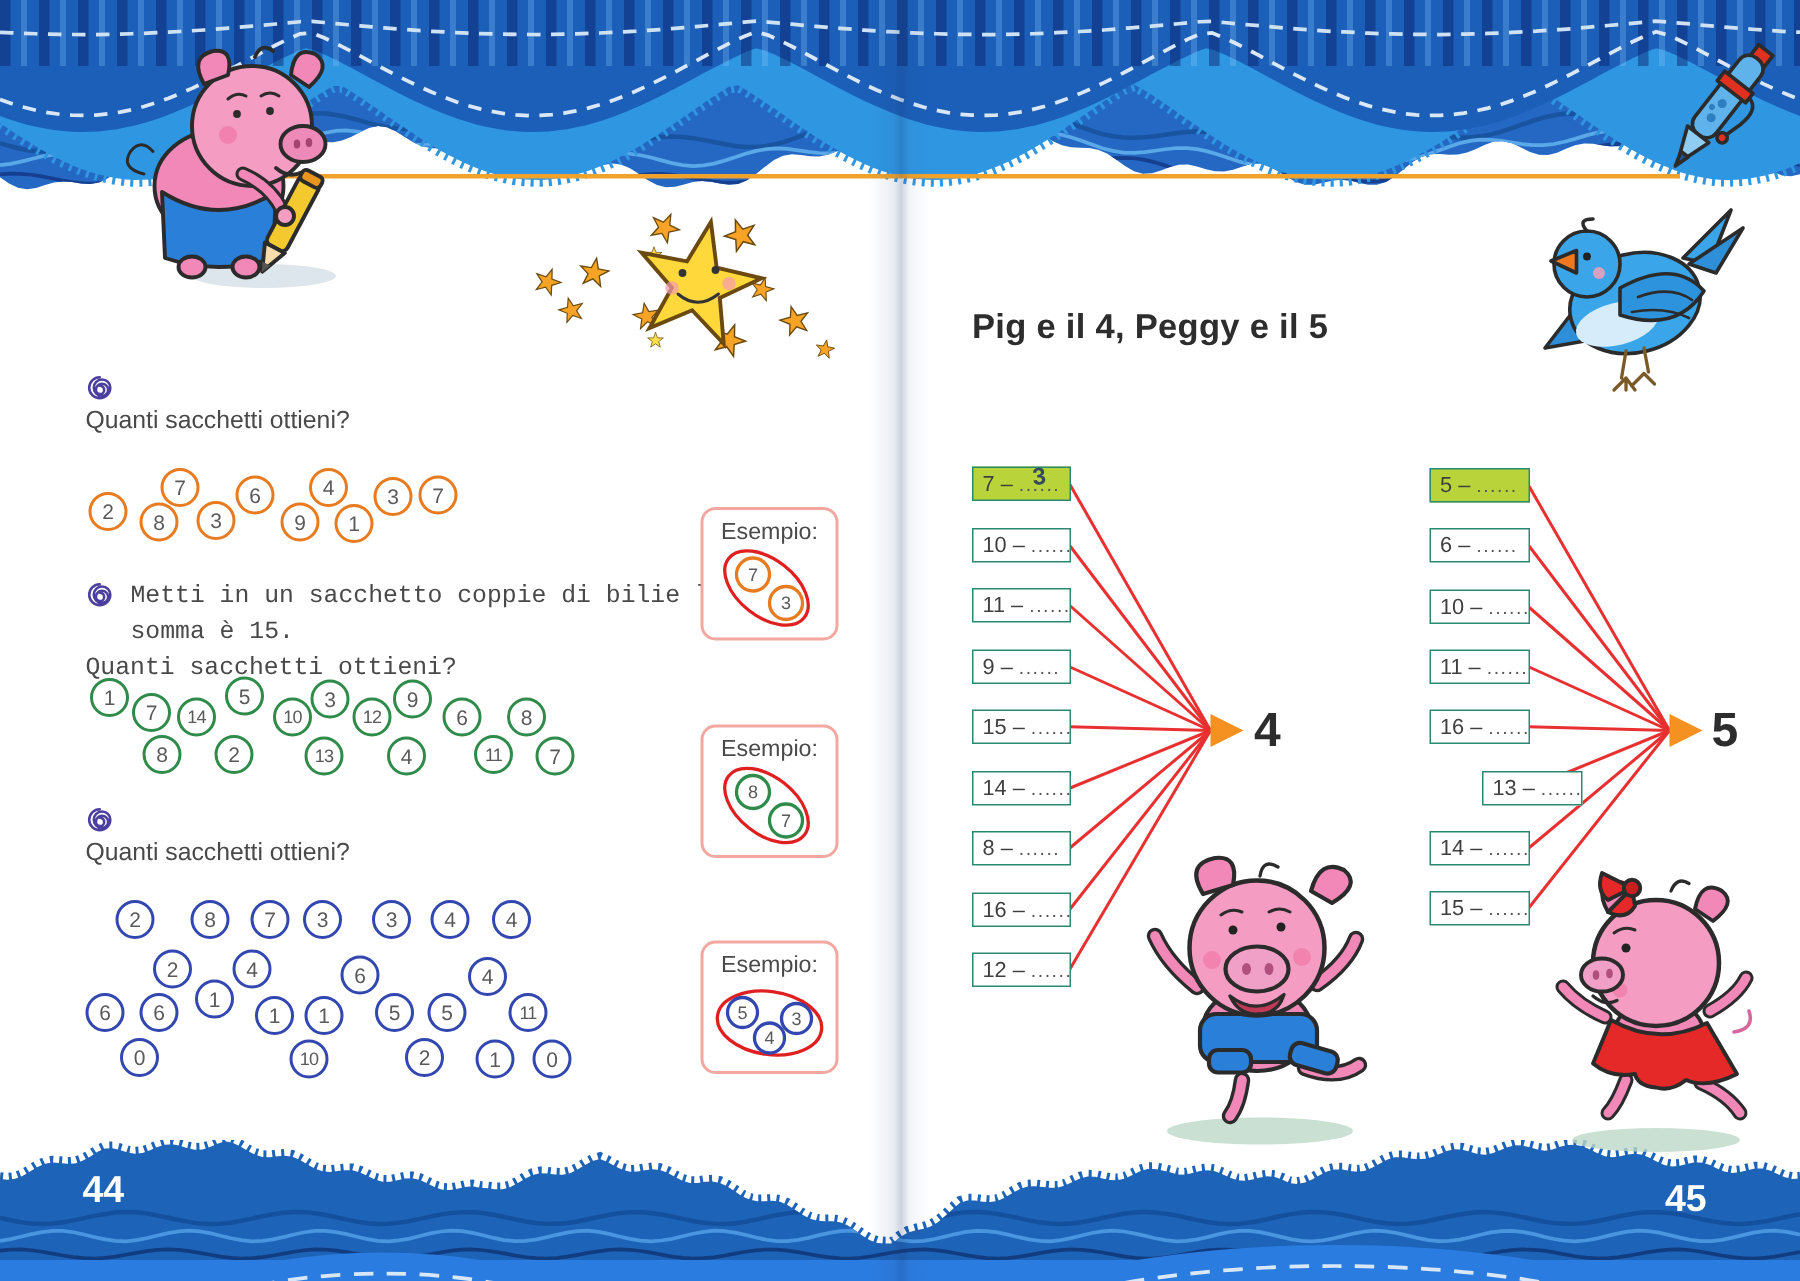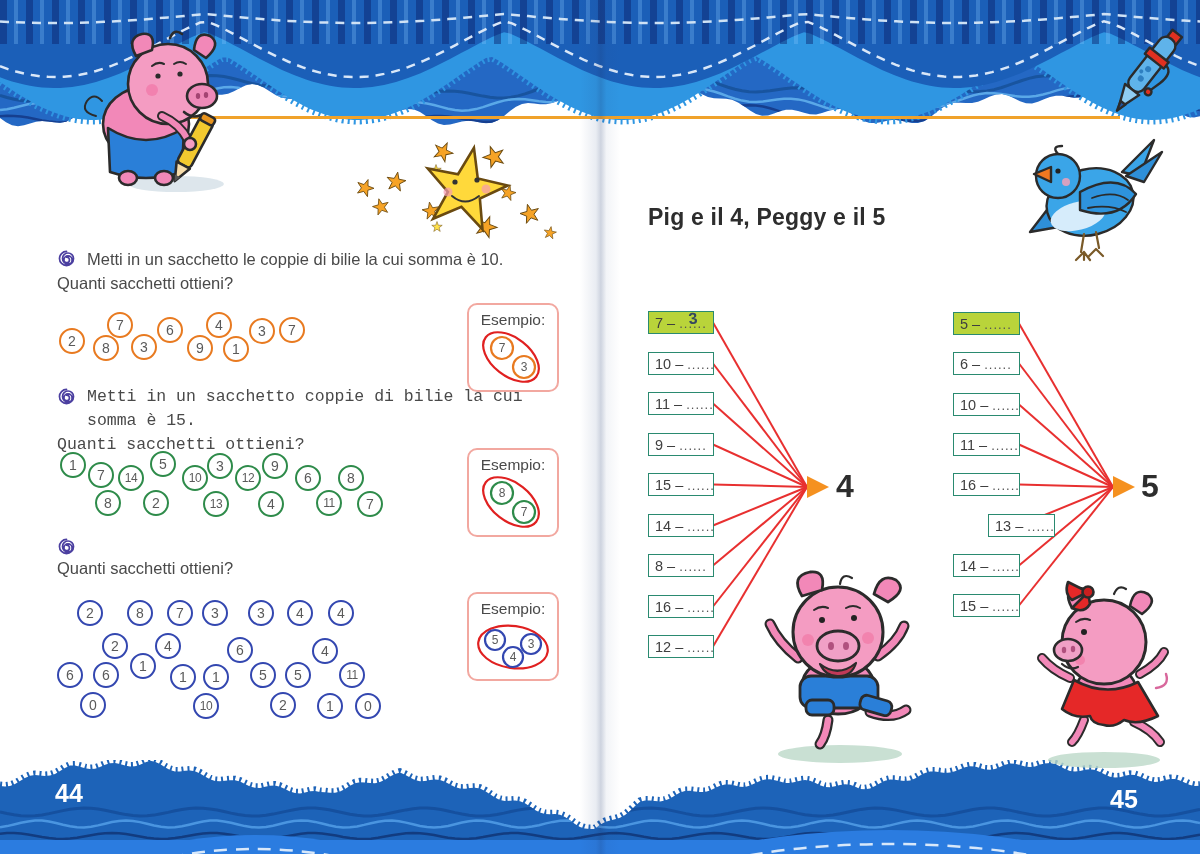--- a/index.html
+++ b/index.html
@@ -18,21 +18,21 @@
   .instr .row1{display:flex;align-items:flex-start;gap:11px;}
   .spiral{flex:0 0 auto;margin-top:2px;}
   .marble{position:absolute;z-index:4;width:26px;height:26px;border-radius:50%;border:2.4px solid #888;
           background:#fff;display:flex;align-items:center;justify-content:center;
           font-size:14px;color:#5a5a5a;box-sizing:border-box;}
   .marble.w2{font-size:12px;letter-spacing:-.5px;}
   .marble.c0{border-color:#e87a20;}
   .marble.c1{border-color:#2e8b4a;}
   .marble.c2{border-color:#3347b0;}
   .esempio{position:absolute;z-index:4;width:88px;height:85px;border:2px solid #f2a8a0;border-radius:10px;
-           background:#fff;text-align:center;}
+           background:#fff;text-align:center;margin-top:35px;}
   .esempio .lbl{font-size:15.5px;color:#4a4a4a;margin-top:6px;}
   .expr{position:absolute;z-index:5;height:23px;border:1.8px solid #2a8a70;background:#fff;
         display:flex;align-items:center;padding-left:6px;font-size:14.5px;color:#3f3f3f;
         box-sizing:border-box;white-space:nowrap;}
   .expr.hl{background:#b9d43a;}
   .expr .blank{position:relative;display:inline-block;margin-left:4px;}
   .expr .dots{font-size:13px;letter-spacing:1px;color:#555;}
   .expr .ans{position:absolute;left:50%;top:-5px;transform:translateX(-50%) rotate(-5deg);
              font-size:16px;font-weight:bold;color:#35495e;}
   .target-num{position:absolute;z-index:5;font-size:32px;font-weight:bold;color:#2d2d2d;}
@@ -258,21 +258,20 @@
       </g>
     </svg>
   </div>
 
 
   <div class="instr" style="left:57px;top:247px;">
     <div class="row1">
       <svg class="spiral" width="19" height="19" viewBox="0 0 20 20">
         <path d="M10 2.6 A7.4 7.4 0 1 0 17.4 10 A5.8 5.8 0 1 0 11.6 15.8 A4.3 4.3 0 1 0 7.3 11.5 A2.9 2.9 0 1 0 10.2 8.6" fill="none" stroke="#4b3fa0" stroke-width="1.8" stroke-linecap="round"></path>
       </svg>
-      <span>Metti in un sacchetto le coppie di bilie la cui somma è 10.</span>
     </div>
     <div>Quanti sacchetti ottieni?</div>
   </div>
 
   <div class="instr" style="left:57px;top:385px;font-family:Liberation Mono, monospace;">
     <div class="row1">
       <svg class="spiral" width="19" height="19" viewBox="0 0 20 20">
         <path d="M10 2.6 A7.4 7.4 0 1 0 17.4 10 A5.8 5.8 0 1 0 11.6 15.8 A4.3 4.3 0 1 0 7.3 11.5 A2.9 2.9 0 1 0 10.2 8.6" fill="none" stroke="#4b3fa0" stroke-width="1.8" stroke-linecap="round"></path>
       </svg>
       <span>Metti in un sacchetto coppie di bilie la cui somma è 15.</span>

